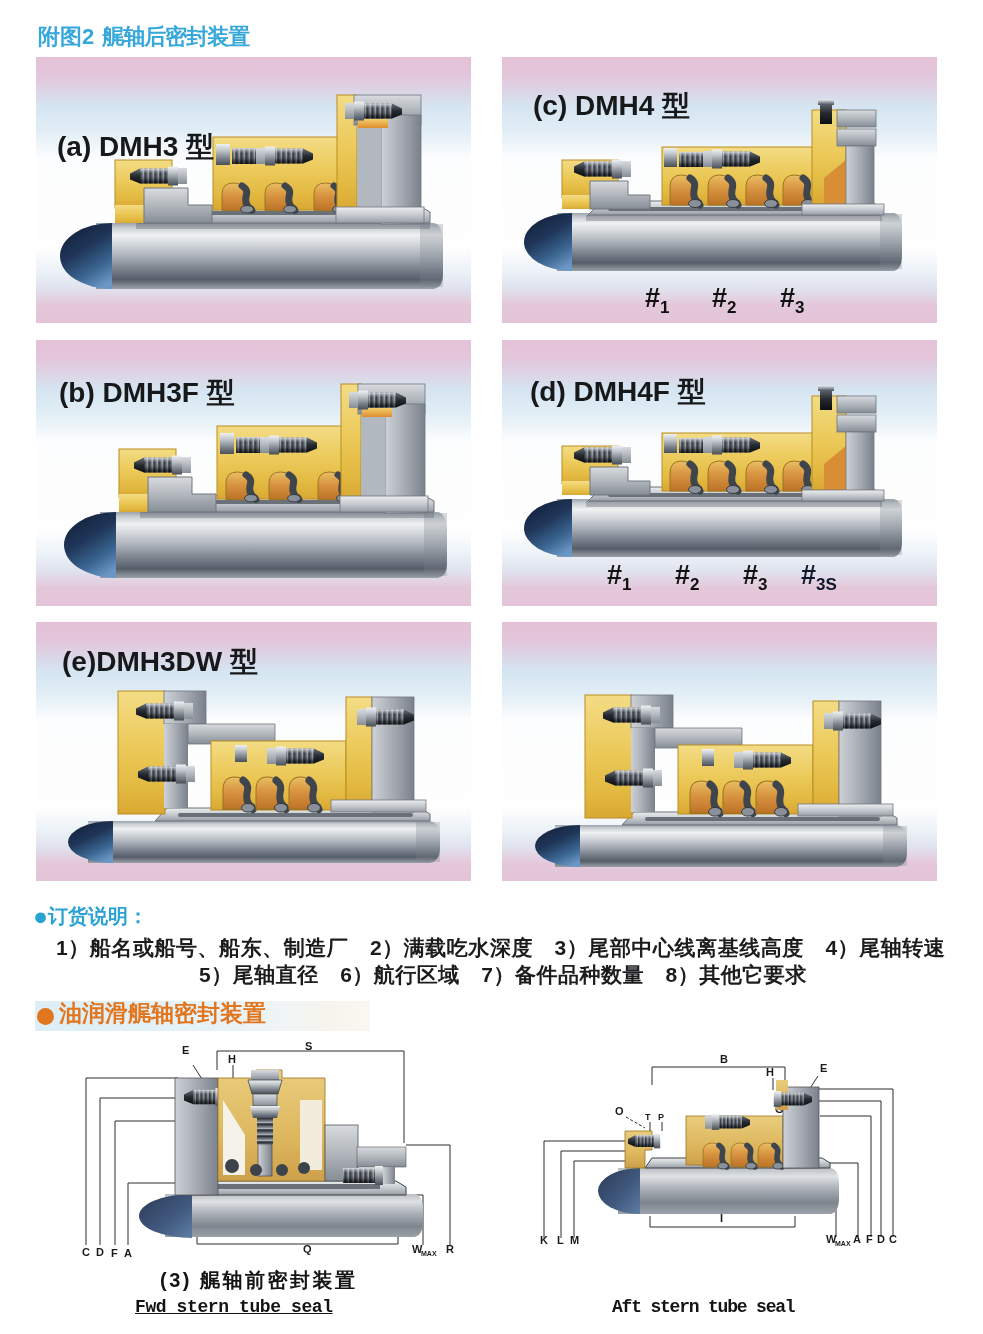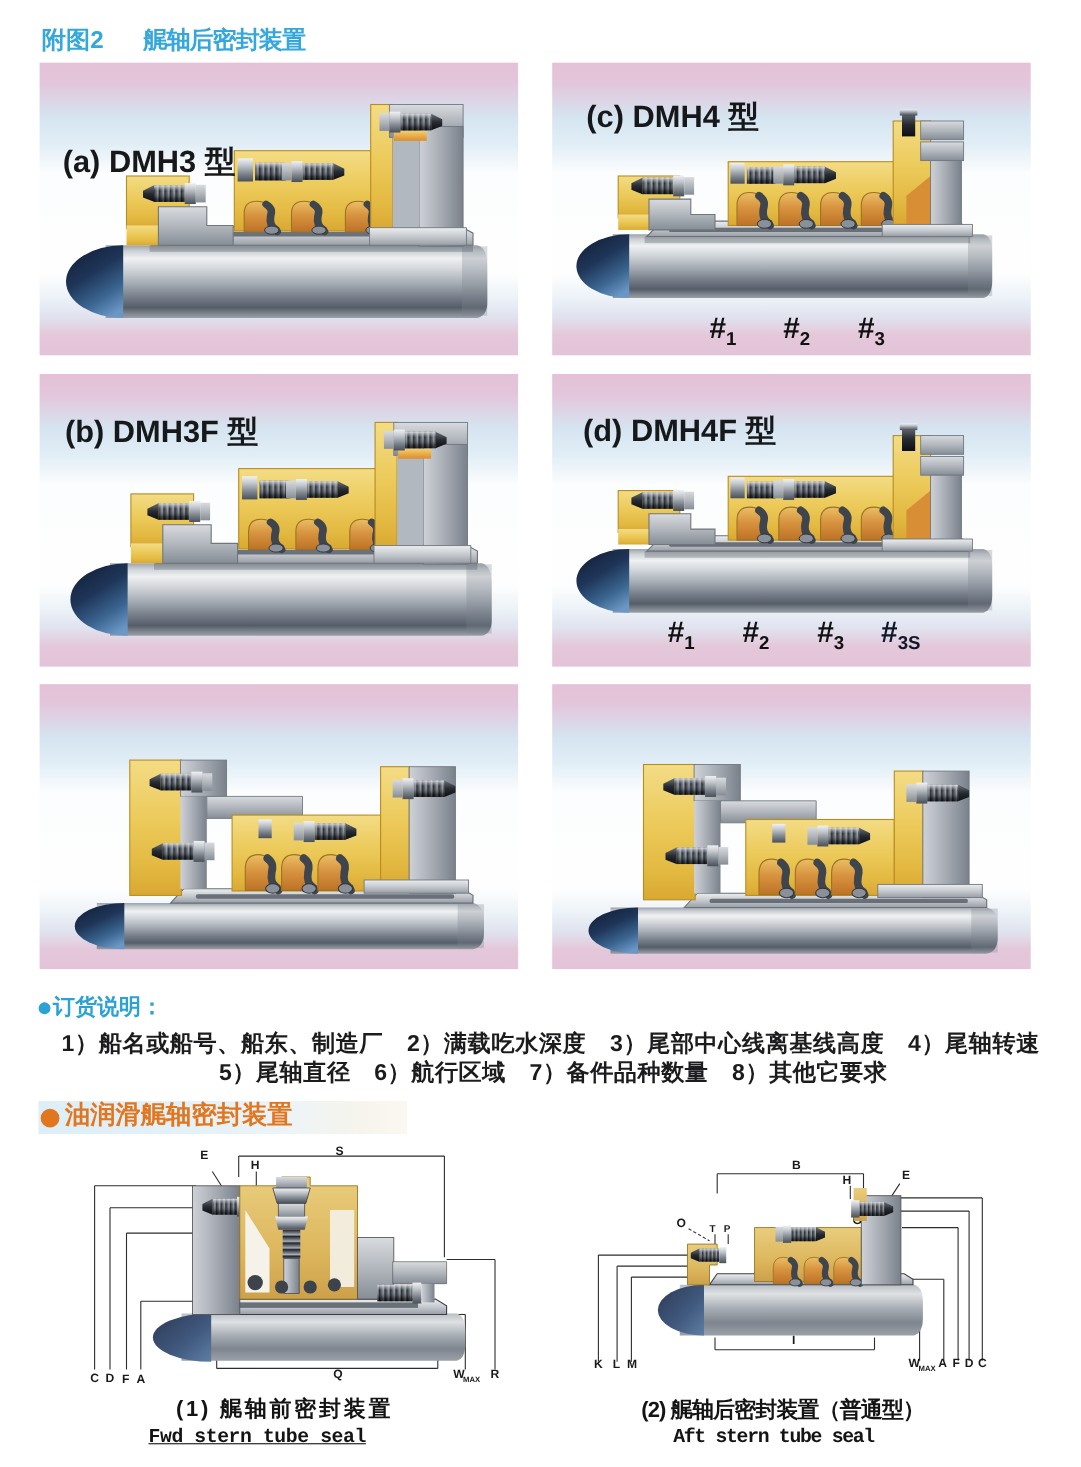--- a/index.html
+++ b/index.html
@@ -17,21 +17,21 @@
   .order2{left:199px;top:961px;font-size:21px;font-weight:bold;color:#1c1c1e;letter-spacing:0.5px;}
   .oilbar{left:35px;top:1001px;width:335px;height:30px;
       background:linear-gradient(90deg,#ddeef6 0%,#e6f2f8 50%,#eef4f6 70%,#f6f4ec 88%,#fbf8f1 100%);}
   .oilhead{left:59px;top:998px;font-size:23px;font-weight:bold;color:#e2761f;}
   .cap-cn{font-weight:bold;color:#141414;font-size:20px;letter-spacing:-0.5px;font-family:"Liberation Sans",sans-serif;}
   .cap-en{font-family:"Liberation Mono",monospace;font-weight:bold;color:#141414;font-size:18px;}
 </style>
 </head>
 <body>
 <div id="page">
-  <div class="abs title" style="white-space:nowrap;"><span>附图2</span><span style="margin-left:36px;letter-spacing:-1px;">艉轴后密封装置</span></div>
+  <div class="abs title" style="white-space:nowrap;"><span>附图2</span><span style="margin-left:8px;letter-spacing:-1px;">艉轴后密封装置</span></div>
 
   <svg width="0" height="0" style="position:absolute">
     <defs>
       <linearGradient id="shaftG" x1="0" y1="0" x2="0" y2="1">
         <stop offset="0" stop-color="#9ba2aa"></stop>
           <stop offset="0.08" stop-color="#ccd1d5"></stop>
         <stop offset="0.18" stop-color="#eff1f2"></stop>
           <stop offset="0.32" stop-color="#d4d8dc"></stop>
         <stop offset="0.52" stop-color="#a7adb5"></stop>
           <stop offset="0.7" stop-color="#79818c"></stop>
@@ -241,20 +241,21 @@
   <div class="abs" style="left:780px;top:283px;font-size:27px;font-weight:bold;color:#111;">#<sub style="font-size:17px;">3</sub></div>
   <div class="abs" style="left:607px;top:560px;font-size:27px;font-weight:bold;color:#111;">#<sub style="font-size:17px;">1</sub></div>
   <div class="abs" style="left:675px;top:560px;font-size:27px;font-weight:bold;color:#111;">#<sub style="font-size:17px;">2</sub></div>
   <div class="abs" style="left:743px;top:560px;font-size:27px;font-weight:bold;color:#111;">#<sub style="font-size:17px;">3</sub></div>
   <div class="abs" style="left:801px;top:560px;font-size:27px;font-weight:bold;color:#0f172a;">#<sub style="font-size:17px;">3S</sub></div>
 
   <div class="abs plabel" style="left:57px;top:91px;margin-top:37px;">(a) DMH3 型</div>
   <div class="abs plabel" style="left:533px;top:87px;">(c) DMH4 型</div>
   <div class="abs plabel" style="left:59px;top:374px;">(b) DMH3F 型</div>
   <div class="abs plabel" style="left:530px;top:373px;">(d) DMH4F 型</div>
+  <div class="abs plabel" style="left:62px;top:643px;">(e)DMH3DW 型</div>
 
   <div class="abs order-head"><span class="order-bullet" style="font-size:25px;vertical-align:-2px;">●</span>订货说明：</div>
   <div class="abs order1">1）船名或船号、船东、制造厂　2）满载吃水深度　3）尾部中心线离基线高度　4）尾轴转速</div>
   <div class="abs order2">5）尾轴直径　6）航行区域　7）备件品种数量　8）其他它要求</div>
 
   <div class="abs oilbar"></div>
   <div class="abs" style="left:37px;top:1008px;width:17px;height:17px;border-radius:50%;background:#e2761f;"></div>
   <div class="abs oilhead">油润滑艉轴密封装置</div>
 
   <svg class="abs" style="left:60px;top:1040px;" width="420" height="230" viewBox="0 0 420 230" font-family="Liberation Sans, sans-serif" font-weight="bold" font-size="11" fill="#1a1a1a">
@@ -432,17 +433,16 @@
     <rect x="283" y="47" width="36" height="81" fill="url(#grayV)" stroke="#555" stroke-width="0.8"></rect>
     <rect x="276" y="40" width="12" height="30" fill="url(#dimYel)"></rect>
     <g transform="translate(312,59) scale(0.75)">
         <polygon points="0,-3 -11,-8.5 -11,8.5 0,4" fill="url(#tipG)"></polygon>
       <rect x="-41" y="-8.5" width="30" height="17" fill="url(#threadH)"></rect>
         <rect x="-41" y="-8.5" width="30" height="17" fill="url(#boltShade)"></rect>
       <rect x="-51" y="-10.5" width="10" height="21" fill="url(#hexG)"></rect>
       </g>
   </svg>
 
-  <div class="abs cap-cn" style="left:160px;top:1267px;letter-spacing:2.5px;">(1) 艉轴前密封装置</div>
+  <div class="abs cap-cn" style="left:160px;top:1267px;letter-spacing:2.5px;">(3) 艉轴前密封装置</div>
   <div class="abs cap-en" style="left:135px;top:1297px;letter-spacing:-0.4px;text-decoration:underline;">Fwd stern tube seal</div>
-  <div class="abs cap-cn" style="left:583px;top:1268px;letter-spacing:-0.8px;">(2) 艉轴后密封装置（普通型）</div>
   <div class="abs cap-en" style="left:612px;top:1297px;letter-spacing:-1.2px;">Aft stern tube seal</div>
 </div>
 
 </body></html>

